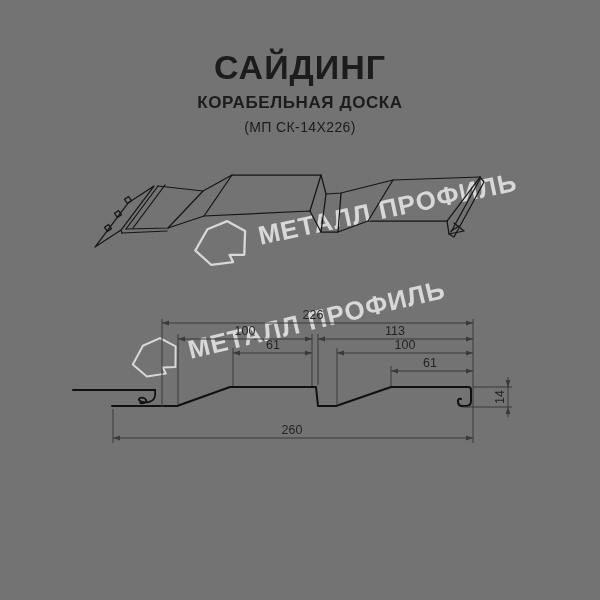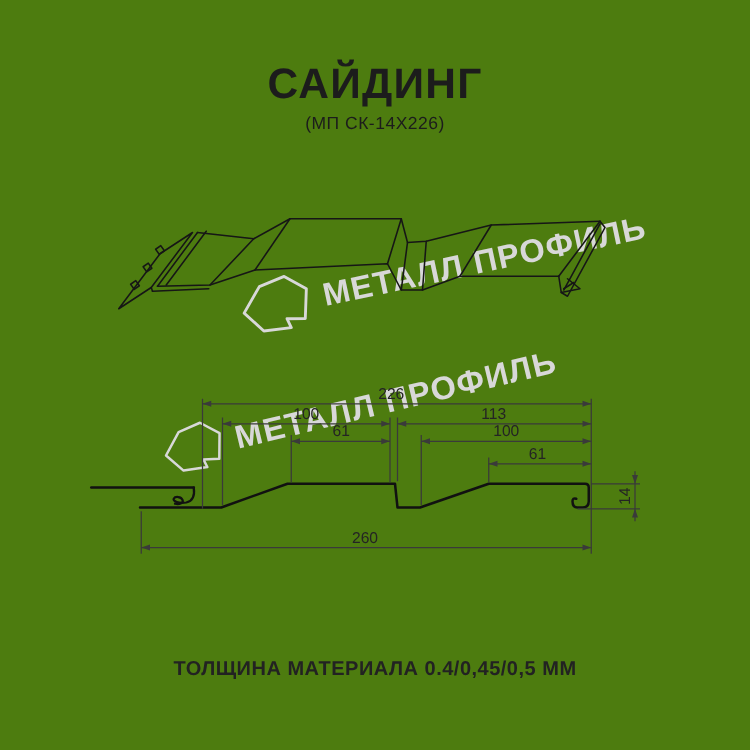--- a/index.html
+++ b/index.html
@@ -1,17 +1,17 @@
 <!DOCTYPE html>
 <html><head>
 <meta charset="utf-8">
 <style>
   html,body{margin:0;padding:0;background:#ffffff;}
   .page{
-    position:relative;width:600px;height:600px;background:#4d7c0f;
+    position:relative;width:600px;height:600px;background:#737373;
     font-family:"Liberation Sans",sans-serif;overflow:hidden;
   }
   .title-block{position:absolute;top:50px;left:0;width:100%;text-align:center;color:#1c1c1c;}
   .title-main{font-size:34px;font-weight:700;letter-spacing:1px;line-height:1;}
   .title-sub{font-size:17px;font-weight:700;letter-spacing:.6px;margin-top:9px;}
   .title-model{font-size:14px;font-weight:400;letter-spacing:.4px;margin-top:6px;}
   .footer-text{
     position:absolute;top:527px;left:0;width:100%;text-align:center;
     font-size:16px;font-weight:700;letter-spacing:.4px;color:#222;
   }
@@ -29,20 +29,21 @@
   .arrow{fill:#3a3a3a;stroke:none;}
   .dimtext{font-family:"Liberation Sans",sans-serif;font-size:12.5px;fill:#242424;}
 </style>
 </head>
 <body>
 
 <div class="page">
 
   <div class="title-block">
     <div class="title-main">САЙДИНГ</div>
+    <div class="title-sub">КОРАБЕЛЬНАЯ ДОСКА</div>
     <div class="title-model">(МП СК-14Х226)</div>
   </div>
 
   <div class="watermark wm1">
     <svg width="58" height="46" viewBox="0 0 60 48">
       <path d="M2,25 L19,6 L41,2 L57,16 L51,40 L36,37 L38,45 L15,43 Z" fill="none" stroke="#d8d8d8" stroke-width="2.4" stroke-linejoin="round"></path>
     </svg>
     <span class="wm-text">МЕТАЛЛ ПРОФИЛЬ</span>
   </div>
 
@@ -151,15 +152,14 @@
         <text class="dimtext" x="395" y="335">113</text>
         <text class="dimtext" x="273" y="349">61</text>
         <text class="dimtext" x="405" y="349">100</text>
         <text class="dimtext" x="430" y="367">61</text>
         <text class="dimtext" x="292" y="434">260</text>
         <text class="dimtext" x="500" y="401" transform="rotate(-90 500 397)">14</text>
       </g>
     </g>
   </svg>
 
-  <div class="footer-text">ТОЛЩИНА МАТЕРИАЛА 0.4/0,45/0,5 ММ</div>
 
 </div>
 
 </body></html>

